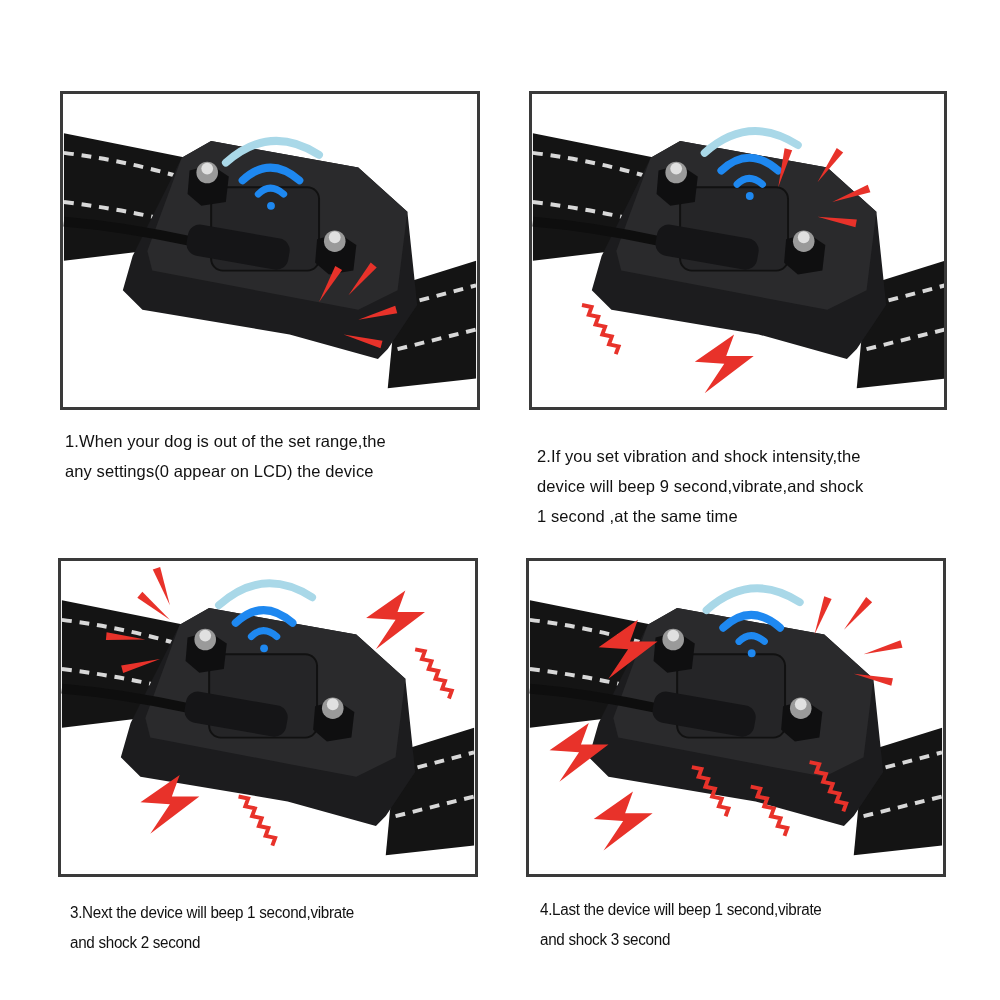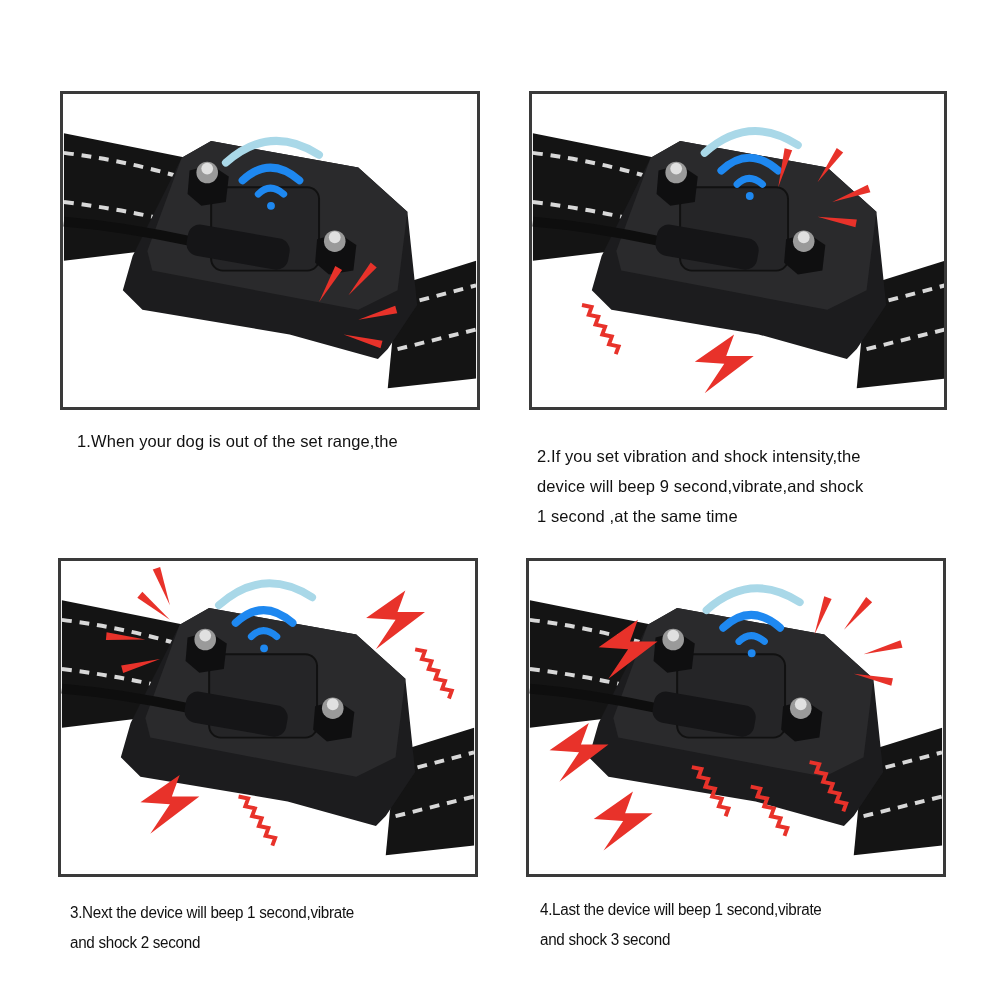--- a/index.html
+++ b/index.html
@@ -184,22 +184,23 @@
       </g>
     <g transform="translate(225,230) rotate(-25)">
         <use href="#zig"></use>
       </g>
     <g transform="translate(285,205) rotate(-25)">
         <use href="#zig"></use>
       </g>
   </svg>
 </div>
 
-<div class="caption" style="left:77px; top:426px;">
+<div class="caption" style="left:65px; top:426px;">
   <div>1.When your dog is out of the set range,the</div>
+  <div>any settings(0 appear on LCD) the device</div>
 </div>
 
 <div class="caption" style="left:537px; top:441px;">
   <div>2.If you set vibration and shock intensity,the</div>
   <div>device will beep 9 second,vibrate,and shock</div>
   <div>1 second ,at the same time</div>
 </div>
 
 <div class="caption narrow" style="left:70px; top:898px;">
   <div>3.Next the device will beep 1 second,vibrate</div>

